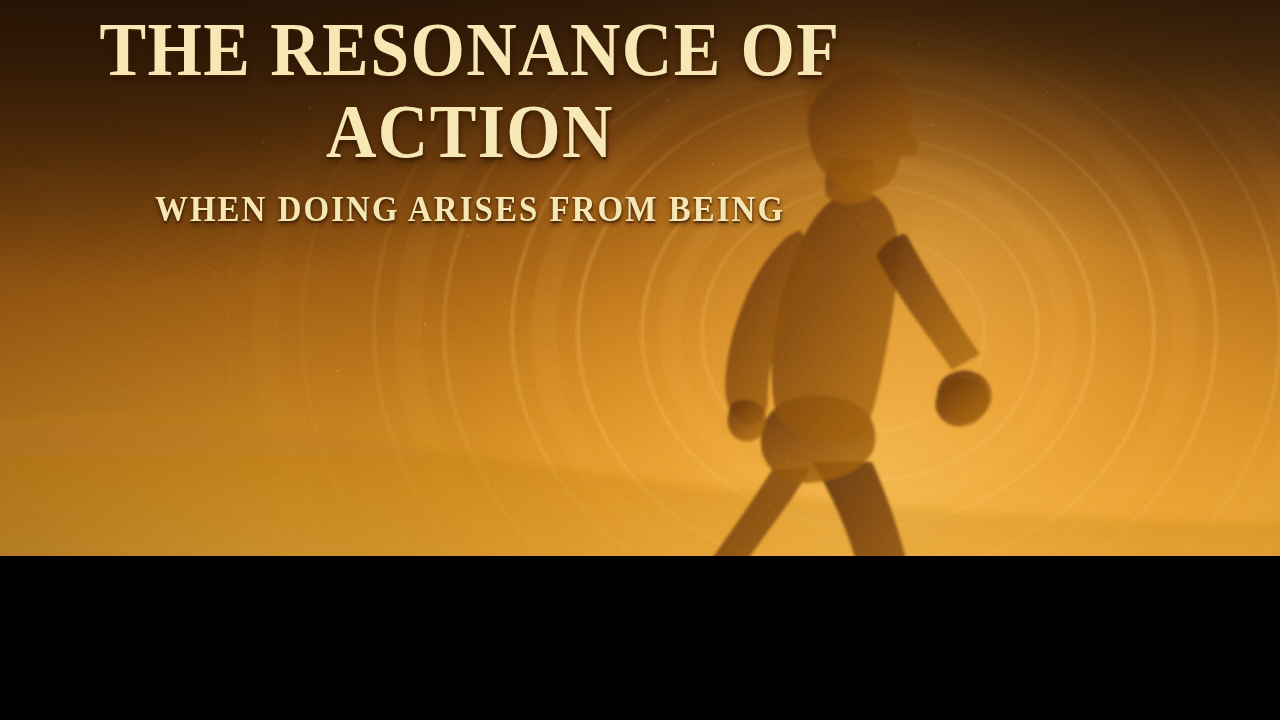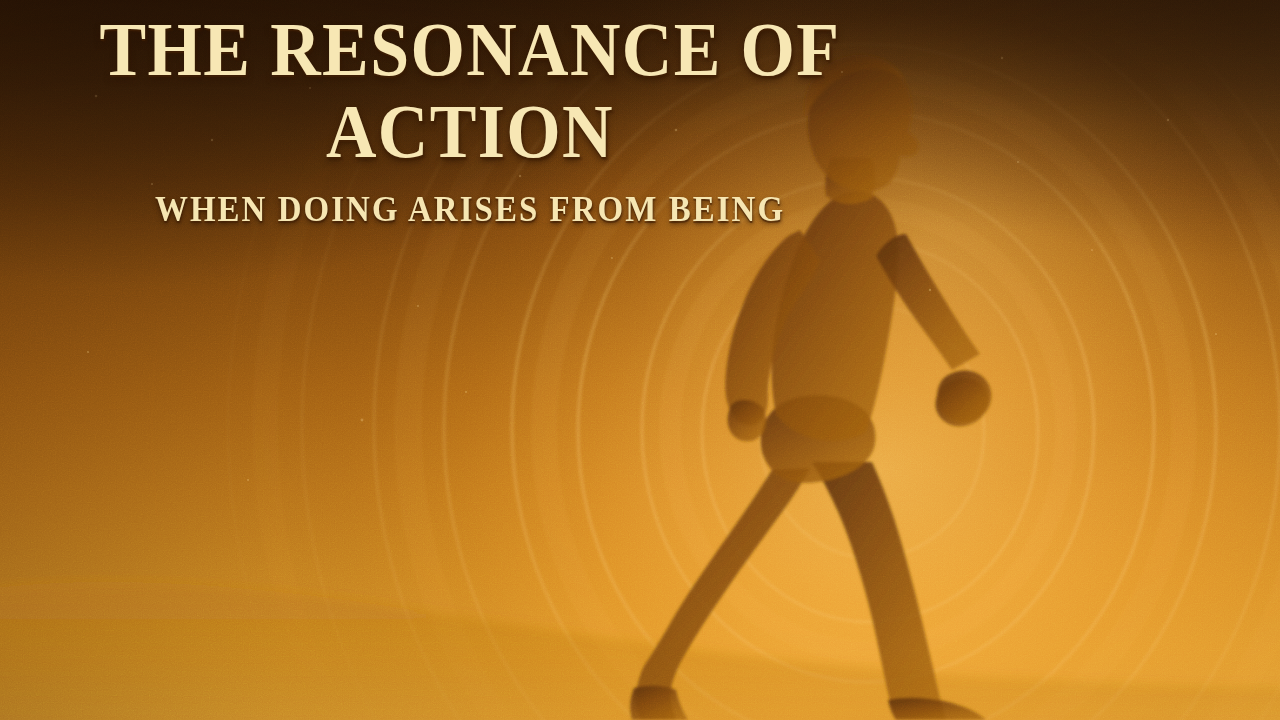--- a/index.html
+++ b/index.html
@@ -5,21 +5,21 @@
 <style>
   html,body{margin:0;padding:0;background:#000;}
   body{
     font-family:"Liberation Serif", "DejaVu Serif", serif;
     -webkit-font-smoothing:antialiased;
   }
 
   #poster{
     position:relative;
     width:1280px;
-    height:720px;
+    height:556px;
     overflow:hidden;
     background:#3f240a;
     isolation:isolate;
   }
 
   
 
   .layer{position:absolute;inset:0;pointer-events:none;}
 
   

